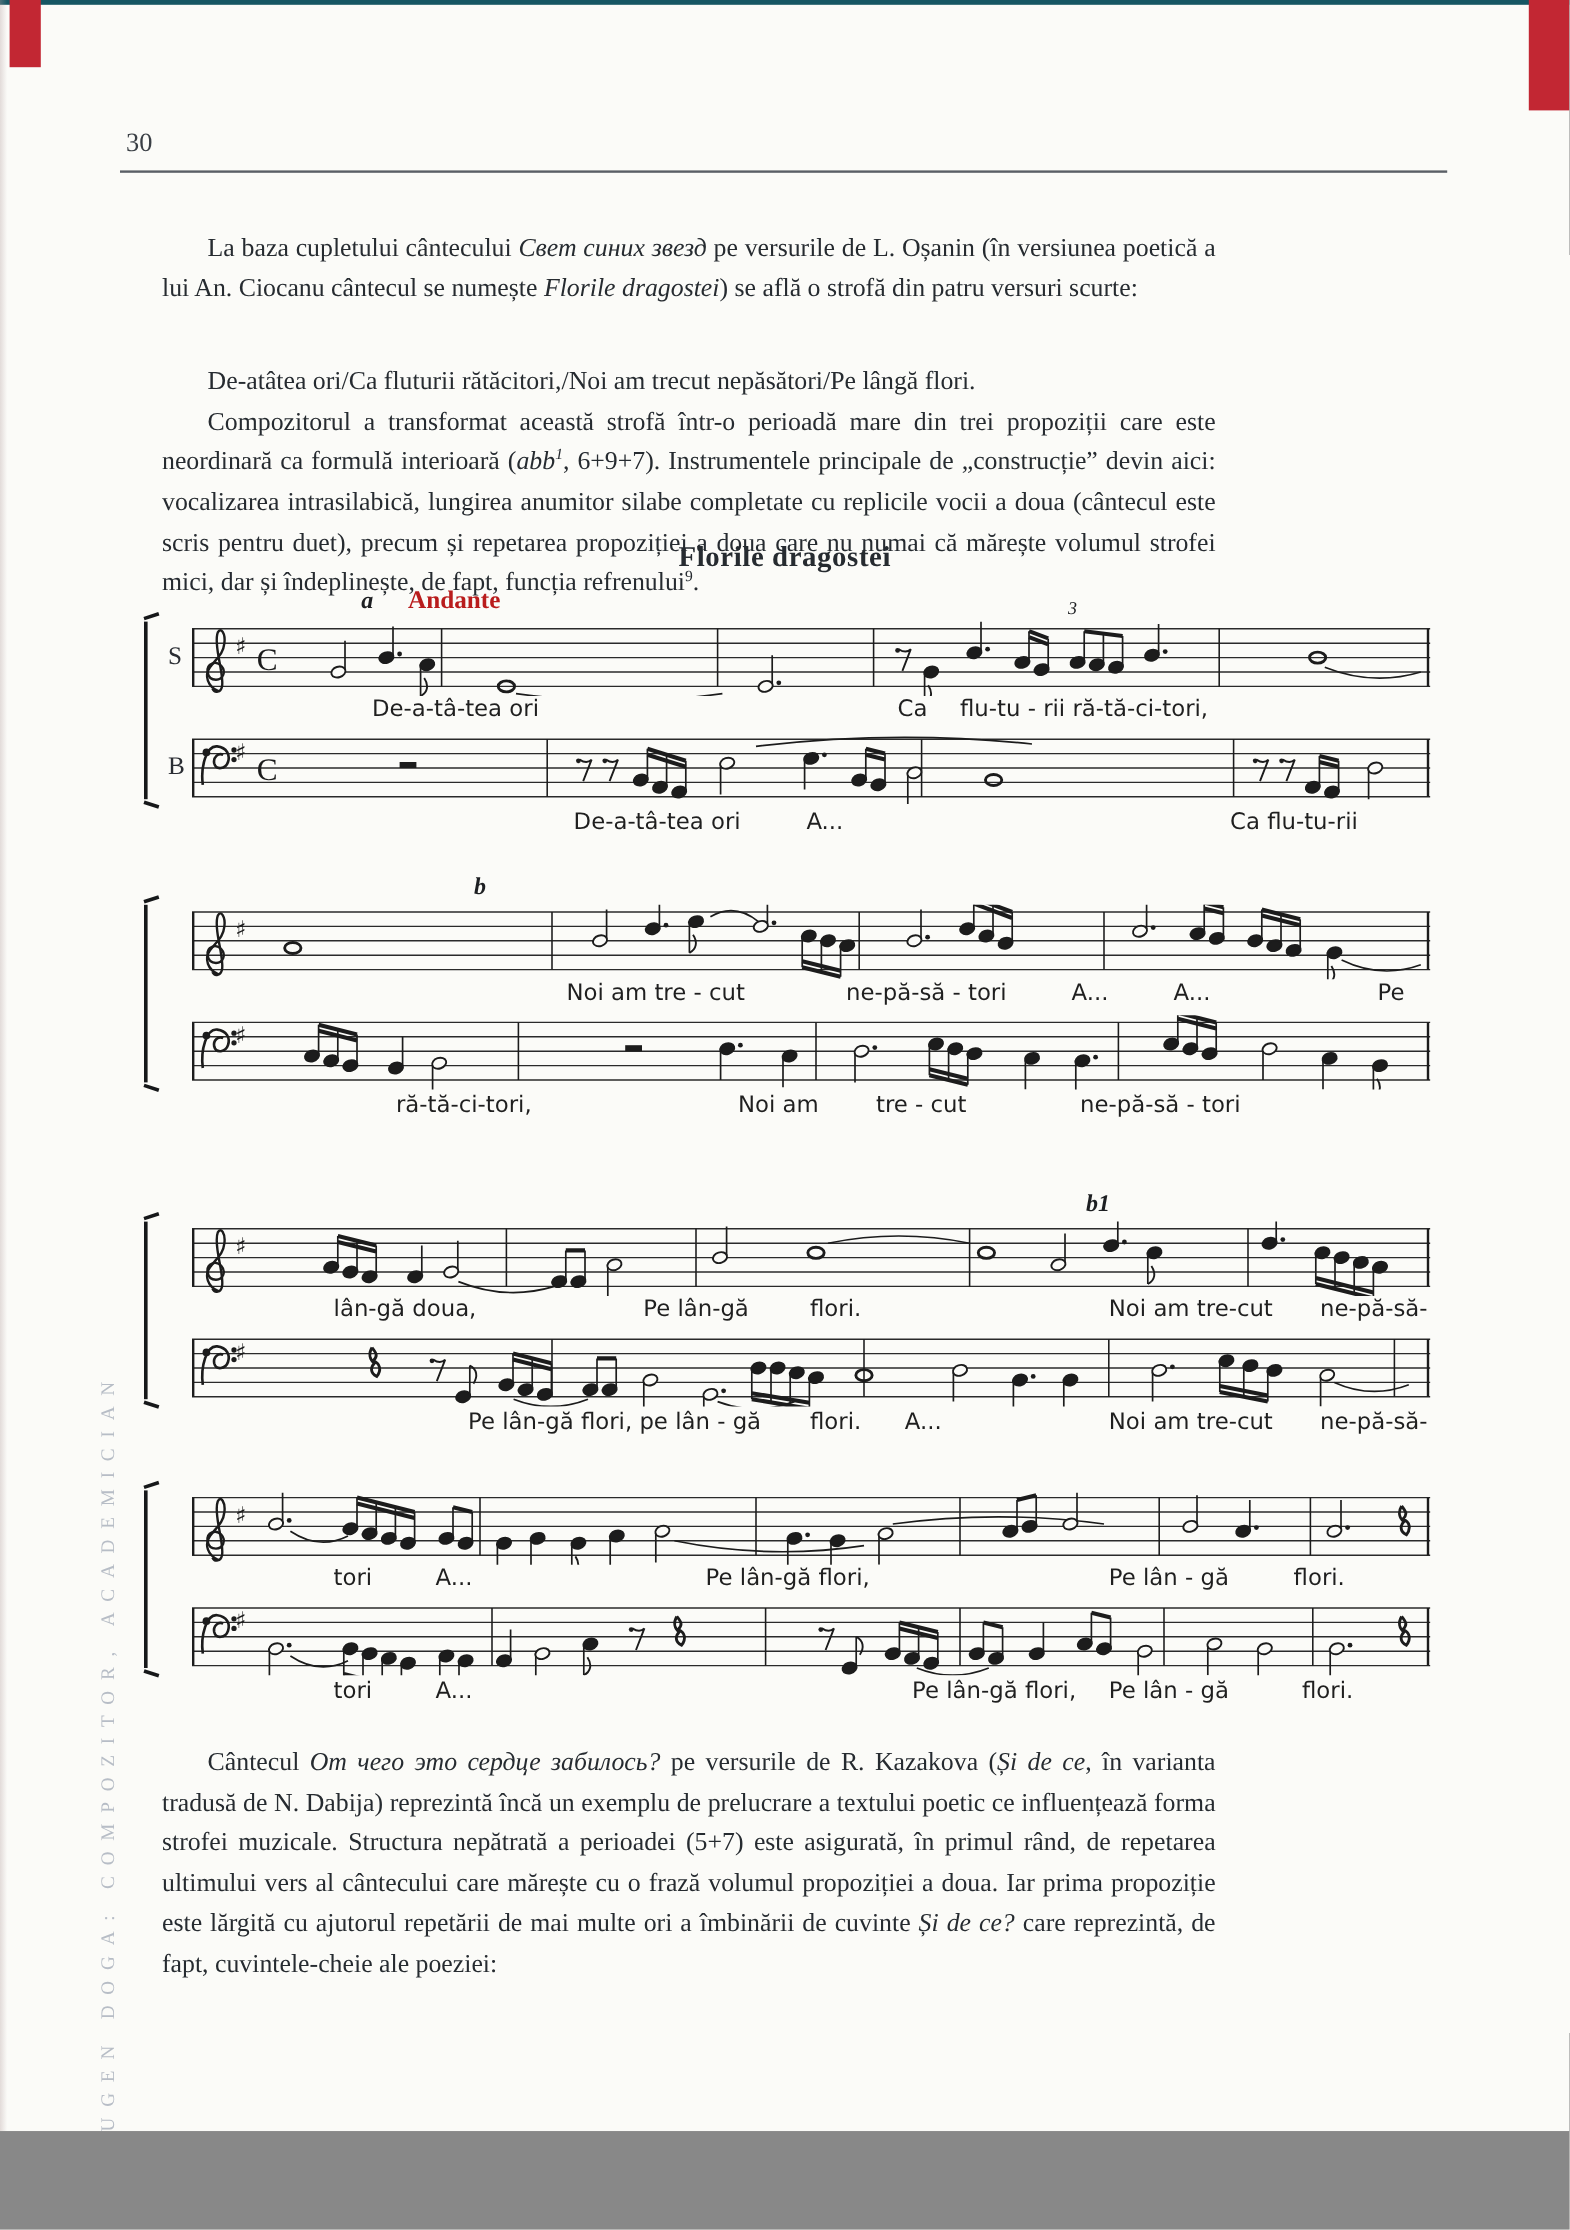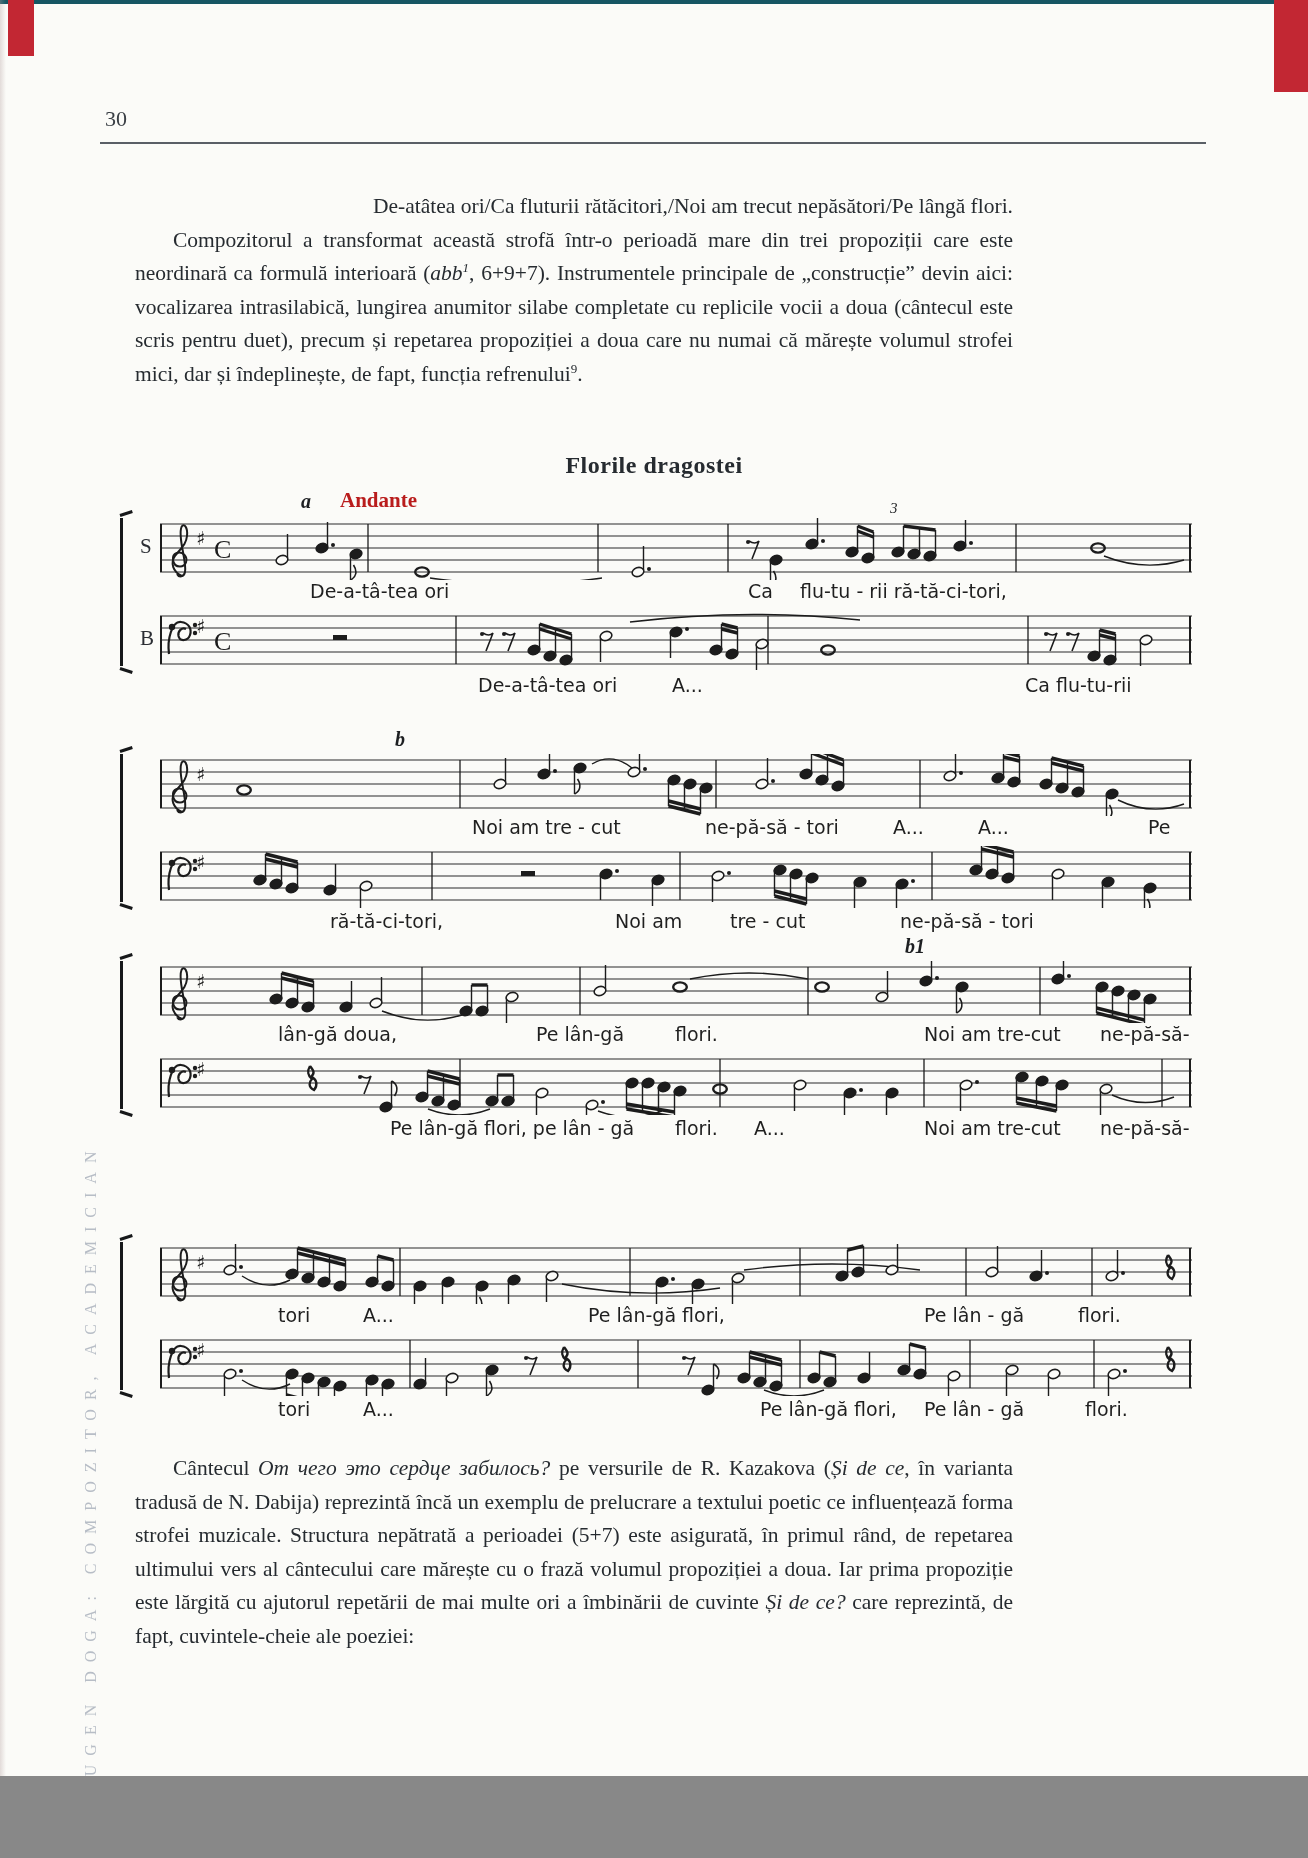--- a/index.html
+++ b/index.html
@@ -14,21 +14,21 @@
   .page-number{position:absolute;left:105px;top:106px;font-size:22px;color:#3a3f45;}
   .header-rule{position:absolute;left:100px;top:142px;width:1106px;height:2px;background:#5a5f66;}
 
   .sidebar-title{position:absolute;left:82px;top:755px;height:1040px;width:26px;
     writing-mode:vertical-rl;transform:rotate(180deg);
     font-size:16px;letter-spacing:9px;color:#b7bdc6;white-space:nowrap;}
 
   .textblock{position:absolute;left:135px;width:878px;font-size:21.5px;line-height:33.6px;
     text-align:justify;}
   .textblock p{margin:0;text-indent:38px;}
-  .textblock p.verse{text-align:right;}
+  .textblock p.verse{text-align:left;margin-top:44px;}
   .textblock i{font-style:italic;}
   sup{font-size:13px;line-height:0;}
 
   #intro{top:190px;}
   #outro{top:1452px;}
 
   .score-title{position:absolute;left:0;top:452px;width:100%;text-align:center;
     font-size:24px;font-weight:bold;letter-spacing:.5px;}
 
   .system{position:absolute;left:118px;width:1080px;height:212px;}
@@ -58,20 +58,21 @@
   <div class="tab-left"></div>
   <div class="tab-right"></div>
   <div class="edge-shadow"></div>
 
   <span class="page-number">30</span>
   <div class="header-rule"></div>
 
   <div class="sidebar-title">EUGEN DOGA: COMPOZITOR, ACADEMICIAN</div>
 
   <div class="textblock" id="intro">
+    <p><span>La baza cupletului cântecului </span><i>Свет синих звезд</i><span> pe versurile de L. Oșanin (în versiunea poetică a lui An. Ciocanu cântecul se numește </span><i>Florile dragostei</i><span>) se află o strofă din patru versuri scurte:</span></p>
     <p class="verse"><span>De-atâtea ori/Ca fluturii rătăcitori,/Noi am trecut nepăsători/Pe lângă flori.</span></p>
     <p><span>Compozitorul a transformat această strofă într-o perioadă mare din trei propoziții care este neordinară ca formulă interioară (</span><i>abb</i><sup><i>1</i></sup><span>, 6+9+7). Instrumentele principale de „construcție” devin aici: vocalizarea intrasilabică, lungirea anumitor silabe completate cu replicile vocii a doua (cântecul este scris pentru duet), precum și repetarea propoziției a doua care nu numai că mărește volumul strofei mici, dar și îndeplinește, de fapt, funcția refrenului</span><sup>9</sup><span>.</span></p>
   </div>
 
   <div class="score-title">Florile dragostei</div>
 
   <div class="system" style="top:488px">
     <span class="mark" style="left:183px;top:2px">a</span>
     <span class="tempo" style="left:222px;top:0px">Andante</span>
     <span class="mark-3" style="left:772px;top:12px">3</span>
@@ -349,21 +350,21 @@
       <span style="left:988px">Pe</span>
     </div>
     <div class="lyrics b">
       <span style="left:170px">ră-tă-ci-tori,</span>
       <span style="left:455px">Noi am</span>
       <span style="left:570px">tre - cut</span>
       <span style="left:740px">ne-pă-să - tori</span>
     </div>
   </div>
 
-  <div class="system" style="top:931px">
+  <div class="system" style="top:988px">
     <span class="mark" style="left:787px;top:4px">b1</span>
     <div class="bracket"></div>
     <div class="staff s" id="st-s3"><svg width="1032" height="62" viewBox="0 0 1032 62">
           <line x1="0" y1="6" x2="1032" y2="6" stroke="#2a2a2a" stroke-width="1.2"></line>
           <line x1="0" y1="18" x2="1032" y2="18" stroke="#2a2a2a" stroke-width="1.2"></line>
           <line x1="0" y1="30" x2="1032" y2="30" stroke="#2a2a2a" stroke-width="1.2"></line>
           <line x1="0" y1="42" x2="1032" y2="42" stroke="#2a2a2a" stroke-width="1.2"></line>
           <line x1="0" y1="54" x2="1032" y2="54" stroke="#2a2a2a" stroke-width="1.2"></line>
           <line x1="1" y1="6" x2="1" y2="54" stroke="#1c1c1c" stroke-width="2"></line>
           <line x1="1030" y1="6" x2="1030" y2="54" stroke="#1c1c1c" stroke-width="2"></line>

